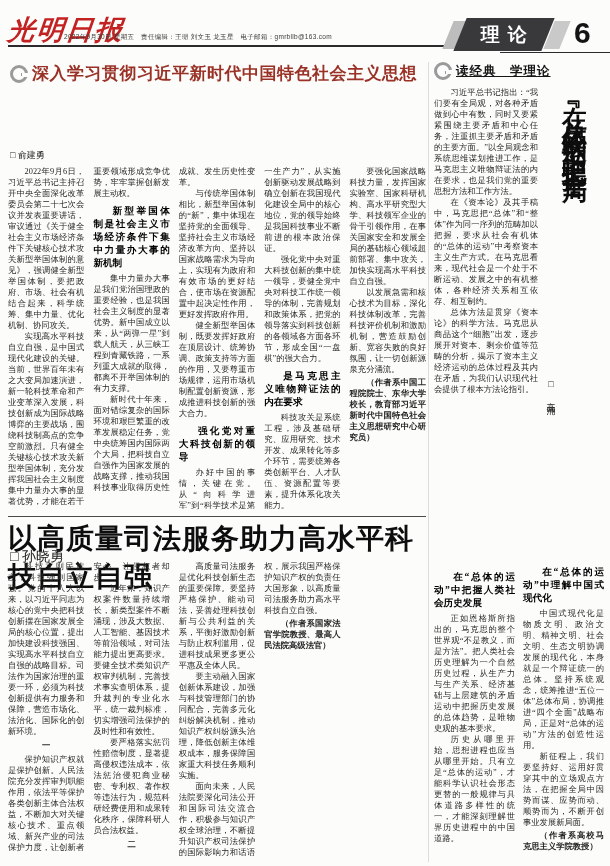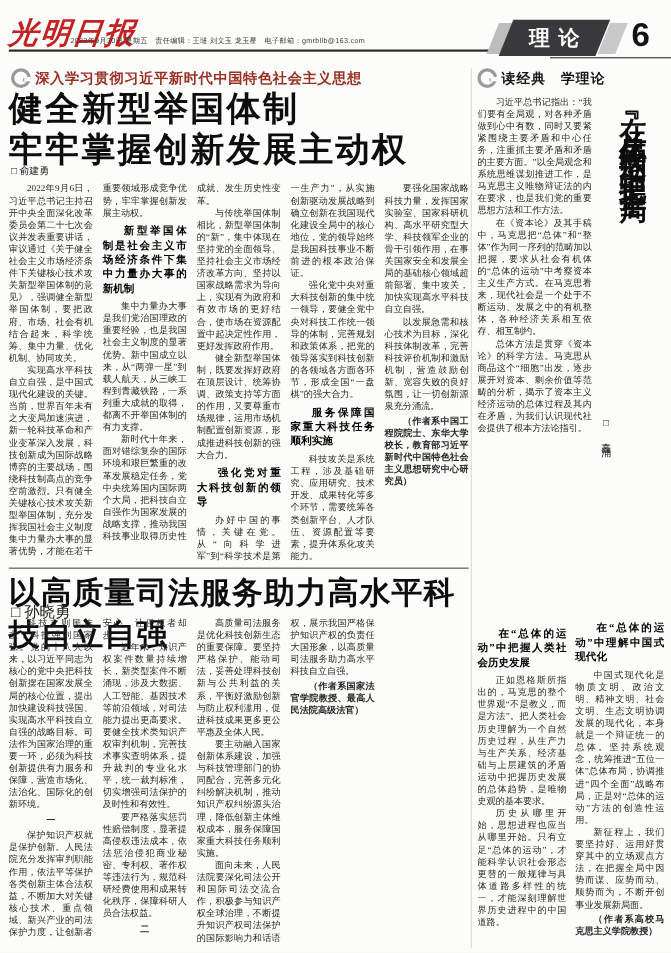--- a/index.html
+++ b/index.html
@@ -23,21 +23,21 @@
   .pagenum{position:absolute;left:574px;top:16px;font-size:30px;font-weight:700;color:#141414;
         font-family:"Liberation Sans","DejaVu Sans",sans-serif;}
 
   
   .gicon{display:inline-block;width:12px;height:12px;border:3px solid #9a9a9a;border-radius:50%;
         position:relative;vertical-align:-3px;margin-right:4px;flex:0 0 auto;}
   .gicon::after{content:"";position:absolute;right:-3px;top:42%;width:6px;height:4px;background:#fcfcfa;}
   .gicon::before{content:"";position:absolute;right:-1px;top:46%;width:5px;height:3px;background:#9a9a9a;}
 
   
-  .banner{position:absolute;left:10px;top:62px;font-size:13px;font-weight:700;color:#993126;
+  .banner{position:absolute;left:10px;top:62px;font-size:17px;font-weight:700;color:#993126;
         letter-spacing:.5px;display:flex;align-items:center;}
   .headline{position:absolute;left:8px;top:80px;width:420px;font-size:31px;line-height:37px;
         font-weight:900;color:#0d0d0d;letter-spacing:2px;}
   .byline{position:absolute;left:10px;top:149px;font-size:9px;color:#222;}
 
   
   .cols{position:absolute;text-align:justify;font-size:8.3px;line-height:11px;color:#272727;
         column-fill:auto;overflow:hidden;}
   .main-body{left:8px;top:166px;width:418px;height:348px;column-count:5;column-gap:9px;}
   .bottom-body{left:8px;top:561px;width:418px;height:302px;column-count:5;column-gap:9px;}
@@ -48,21 +48,21 @@
 
   .mid-rule{position:absolute;left:8px;top:516px;width:418px;height:1px;background:#4a4a4a;}
   .bottom-title{position:absolute;left:8px;top:520px;width:420px;font-size:28px;font-weight:900;
         color:#0d0d0d;letter-spacing:1px;}
   .bottom-byline{position:absolute;left:10px;top:548px;font-size:14px;color:#222;}
 
   
   .side-rule{position:absolute;left:428px;top:62px;width:1px;height:800px;background:#ddddda;}
   .sidebar{position:absolute;left:434px;top:62px;width:170px;height:800px;}
   .side-header{display:flex;align-items:center;font-size:12.5px;font-weight:800;color:#161616;
-        letter-spacing:1px;margin-bottom:7px;}
+        letter-spacing:1px;margin-bottom:7px;text-decoration:underline;}
   .side-top{display:flex;}
   .side-body-top{width:104px;height:470px;overflow:hidden;text-align:justify;font-size:8.3px;
         line-height:11px;color:#272727;}
   .vt{writing-mode:vertical-rl;height:470px;margin-left:4px;}
   .vt-title{font-size:25px;font-weight:900;color:#0d0d0d;letter-spacing:6px;line-height:34px;}
   .vt-author{font-size:9px;color:#222;padding-top:292px;letter-spacing:2px;margin-left:2px;}
   .side-body-bottom{margin-top:8px;height:296px;overflow:hidden;column-count:2;column-gap:8px;
         column-fill:auto;text-align:justify;font-size:8.3px;line-height:11px;color:#272727;}
 </style>
 </head>
@@ -79,37 +79,33 @@
     <span>理论</span>
   </div>
   <div class="tab-rule"></div>
   <div class="pagenum">6</div>
 
   <div class="banner">
     <span class="gicon"></span>
     <span>深入学习贯彻习近平新时代中国特色社会主义思想</span>
   </div>
 
-  <div class="headline">
-    <div>健全新型举国体制</div>
-    <div>牢牢掌握创新发展主动权</div>
-  </div>
   <div class="byline">□ 俞建勇</div>
   <div class="cols main-body">
       <p class="para">2022年9月6日，习近平总书记主持召开中央全面深化改革委员会第二十七次会议并发表重要讲话，审议通过《关于健全社会主义市场经济条件下关键核心技术攻关新型举国体制的意见》，强调健全新型举国体制，要把政府、市场、社会有机结合起来，科学统筹、集中力量、优化机制、协同攻关。</p>
       <p class="para">实现高水平科技自立自强，是中国式现代化建设的关键。当前，世界百年未有之大变局加速演进，新一轮科技革命和产业变革深入发展，科技创新成为国际战略博弈的主要战场，围绕科技制高点的竞争空前激烈。只有健全关键核心技术攻关新型举国体制，充分发挥我国社会主义制度集中力量办大事的显著优势，才能在若干重要领域形成竞争优势，牢牢掌握创新发展主动权。</p>
       <p class="sub">新型举国体制是社会主义市场经济条件下集中力量办大事的新机制</p>
       <p class="para">集中力量办大事是我们党治国理政的重要经验，也是我国社会主义制度的显著优势。新中国成立以来，从“两弹一星”到载人航天，从三峡工程到青藏铁路，一系列重大成就的取得，都离不开举国体制的有力支撑。</p>
       <p class="para">新时代十年来，面对错综复杂的国际环境和艰巨繁重的改革发展稳定任务，党中央统筹国内国际两个大局，把科技自立自强作为国家发展的战略支撑，推动我国科技事业取得历史性成就、发生历史性变革。</p>
       <p class="para">与传统举国体制相比，新型举国体制的“新”，集中体现在坚持党的全面领导、坚持社会主义市场经济改革方向、坚持以国家战略需求为导向上，实现有为政府和有效市场的更好结合，使市场在资源配置中起决定性作用，更好发挥政府作用。</p>
       <p class="para">健全新型举国体制，既要发挥好政府在顶层设计、统筹协调、政策支持等方面的作用，又要尊重市场规律，运用市场机制配置创新资源，形成推进科技创新的强大合力。</p>
       <p class="sub">强化党对重大科技创新的领导</p>
       <p class="para">办好中国的事情，关键在党。从“向科学进军”到“科学技术是第一生产力”，从实施创新驱动发展战略到确立创新在我国现代化建设全局中的核心地位，党的领导始终是我国科技事业不断前进的根本政治保证。</p>
       <p class="para">强化党中央对重大科技创新的集中统一领导，要健全党中央对科技工作统一领导的体制，完善规划和政策体系，把党的领导落实到科技创新的各领域各方面各环节，形成全国“一盘棋”的强大合力。</p>
-      <p class="sub">服务保障国家重大科技任务顺利实施</p>
+      <p class="sub">是马克思主义唯物辩证法的内在要求</p>
       <p class="para">科技攻关是系统工程，涉及基础研究、应用研究、技术开发、成果转化等多个环节，需要统筹各类创新平台、人才队伍、资源配置等要素，提升体系化攻关能力。</p>
       <p class="para">要强化国家战略科技力量，发挥国家实验室、国家科研机构、高水平研究型大学、科技领军企业的骨干引领作用，在事关国家安全和发展全局的基础核心领域超前部署、集中攻关，加快实现高水平科技自立自强。</p>
       <p class="para">以发展急需和核心技术为目标，深化科技体制改革，完善科技评价机制和激励机制，营造鼓励创新、宽容失败的良好氛围，让一切创新源泉充分涌流。</p>
       <p class="note">（作者系中国工程院院士、东华大学校长，教育部习近平新时代中国特色社会主义思想研究中心研究员）</p>
     </div>
 
   <div class="mid-rule"></div>
 
   <div class="bottom-title">以高质量司法服务助力高水平科技自立自强</div>
   <div class="bottom-byline">□ 孙晓勇</div>

